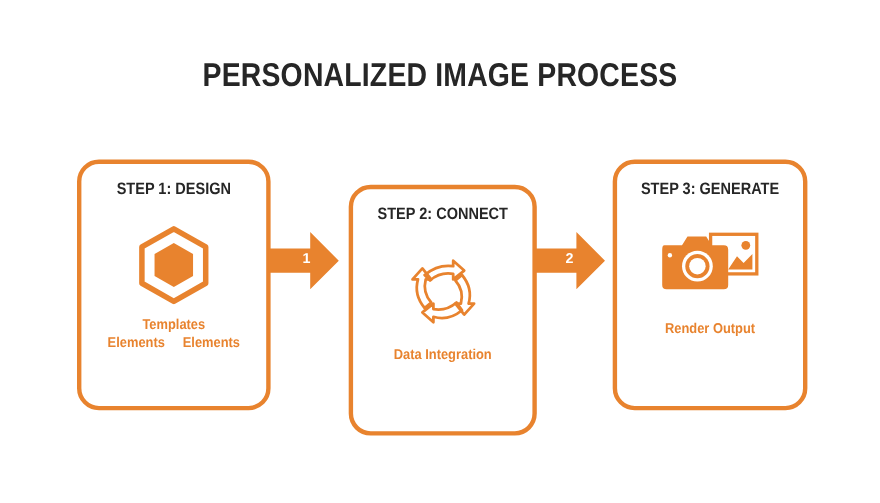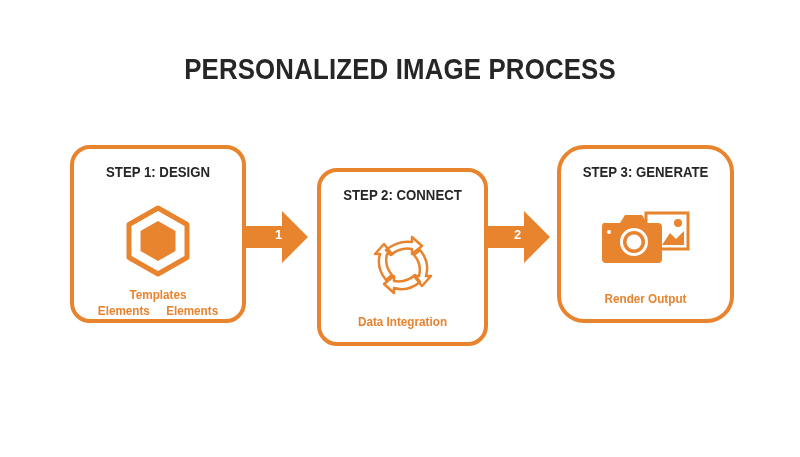--- a/index.html
+++ b/index.html
@@ -6,21 +6,21 @@
   body {
     width:800px; height:457px; background:#ffffff; position:relative; overflow:hidden;
     font-family:"Liberation Sans", "DejaVu Sans", sans-serif;
   }
   .title {
     position:absolute; left:0; top:52px; width:800px; text-align:center;
     font-size:30px; font-weight:bold; color:#262626; letter-spacing:0.2px;
     transform:scaleX(0.86); transform-origin:center;
   }
   .box {
-    position:absolute; top:145px; height:178px; box-sizing:border-box;
+    position:absolute; top:145px; height:228px; box-sizing:border-box;
     border:4px solid #E8832E; border-radius:20px; background:#fff;
   }
   .box .step {
     position:absolute; left:0; right:0; top:14px; text-align:center;
     font-size:15px; font-weight:bold; color:#262626;
     transform:scaleX(0.88); transform-origin:center;
   }
   .box .icon { position:absolute; left:50%; transform:translateX(-50%); }
   .box .caption {
     position:absolute; left:0; right:0; text-align:center;
@@ -77,21 +77,21 @@
   <div class="caption" style="top:142px;">Data Integration</div>
 </div>
 
 <div class="arrow" style="left:486px;">
   <svg width="68" height="52" viewBox="0 0 68 52">
     <polygon points="0,15 38,15 38,0 64,26 38,52 38,37 0,37" fill="#E8832E"></polygon>
   </svg>
   <span class="num" style="left:28px;">2</span>
 </div>
 
-<div class="box" style="left:557px; width:177px;border-radius:27px;">
+<div class="box" style="left:557px; width:177px;">
   <div class="step">STEP 3: GENERATE</div>
   <div class="icon" style="top:60px;">
     <svg width="92" height="56" viewBox="0 0 92 56">
 
       <rect x="46" y="4" width="42" height="36" fill="#fff" stroke="#E8832E" stroke-width="3"></rect>
       <circle cx="78" cy="14" r="4" fill="#E8832E"></circle>
       <polygon points="62,36 70,24 76,30 84,22 84,36" fill="#E8832E"></polygon>
 
       <path d="M4,14 L20,14 L25,6 L42,6 L47,14 L58,14 Q62,14 62,18 L62,50 Q62,54 58,54 L6,54 Q2,54 2,50 L2,18 Q2,14 4,14 Z" fill="#E8832E"></path>
       <circle cx="34" cy="33" r="14" fill="#fff"></circle>

